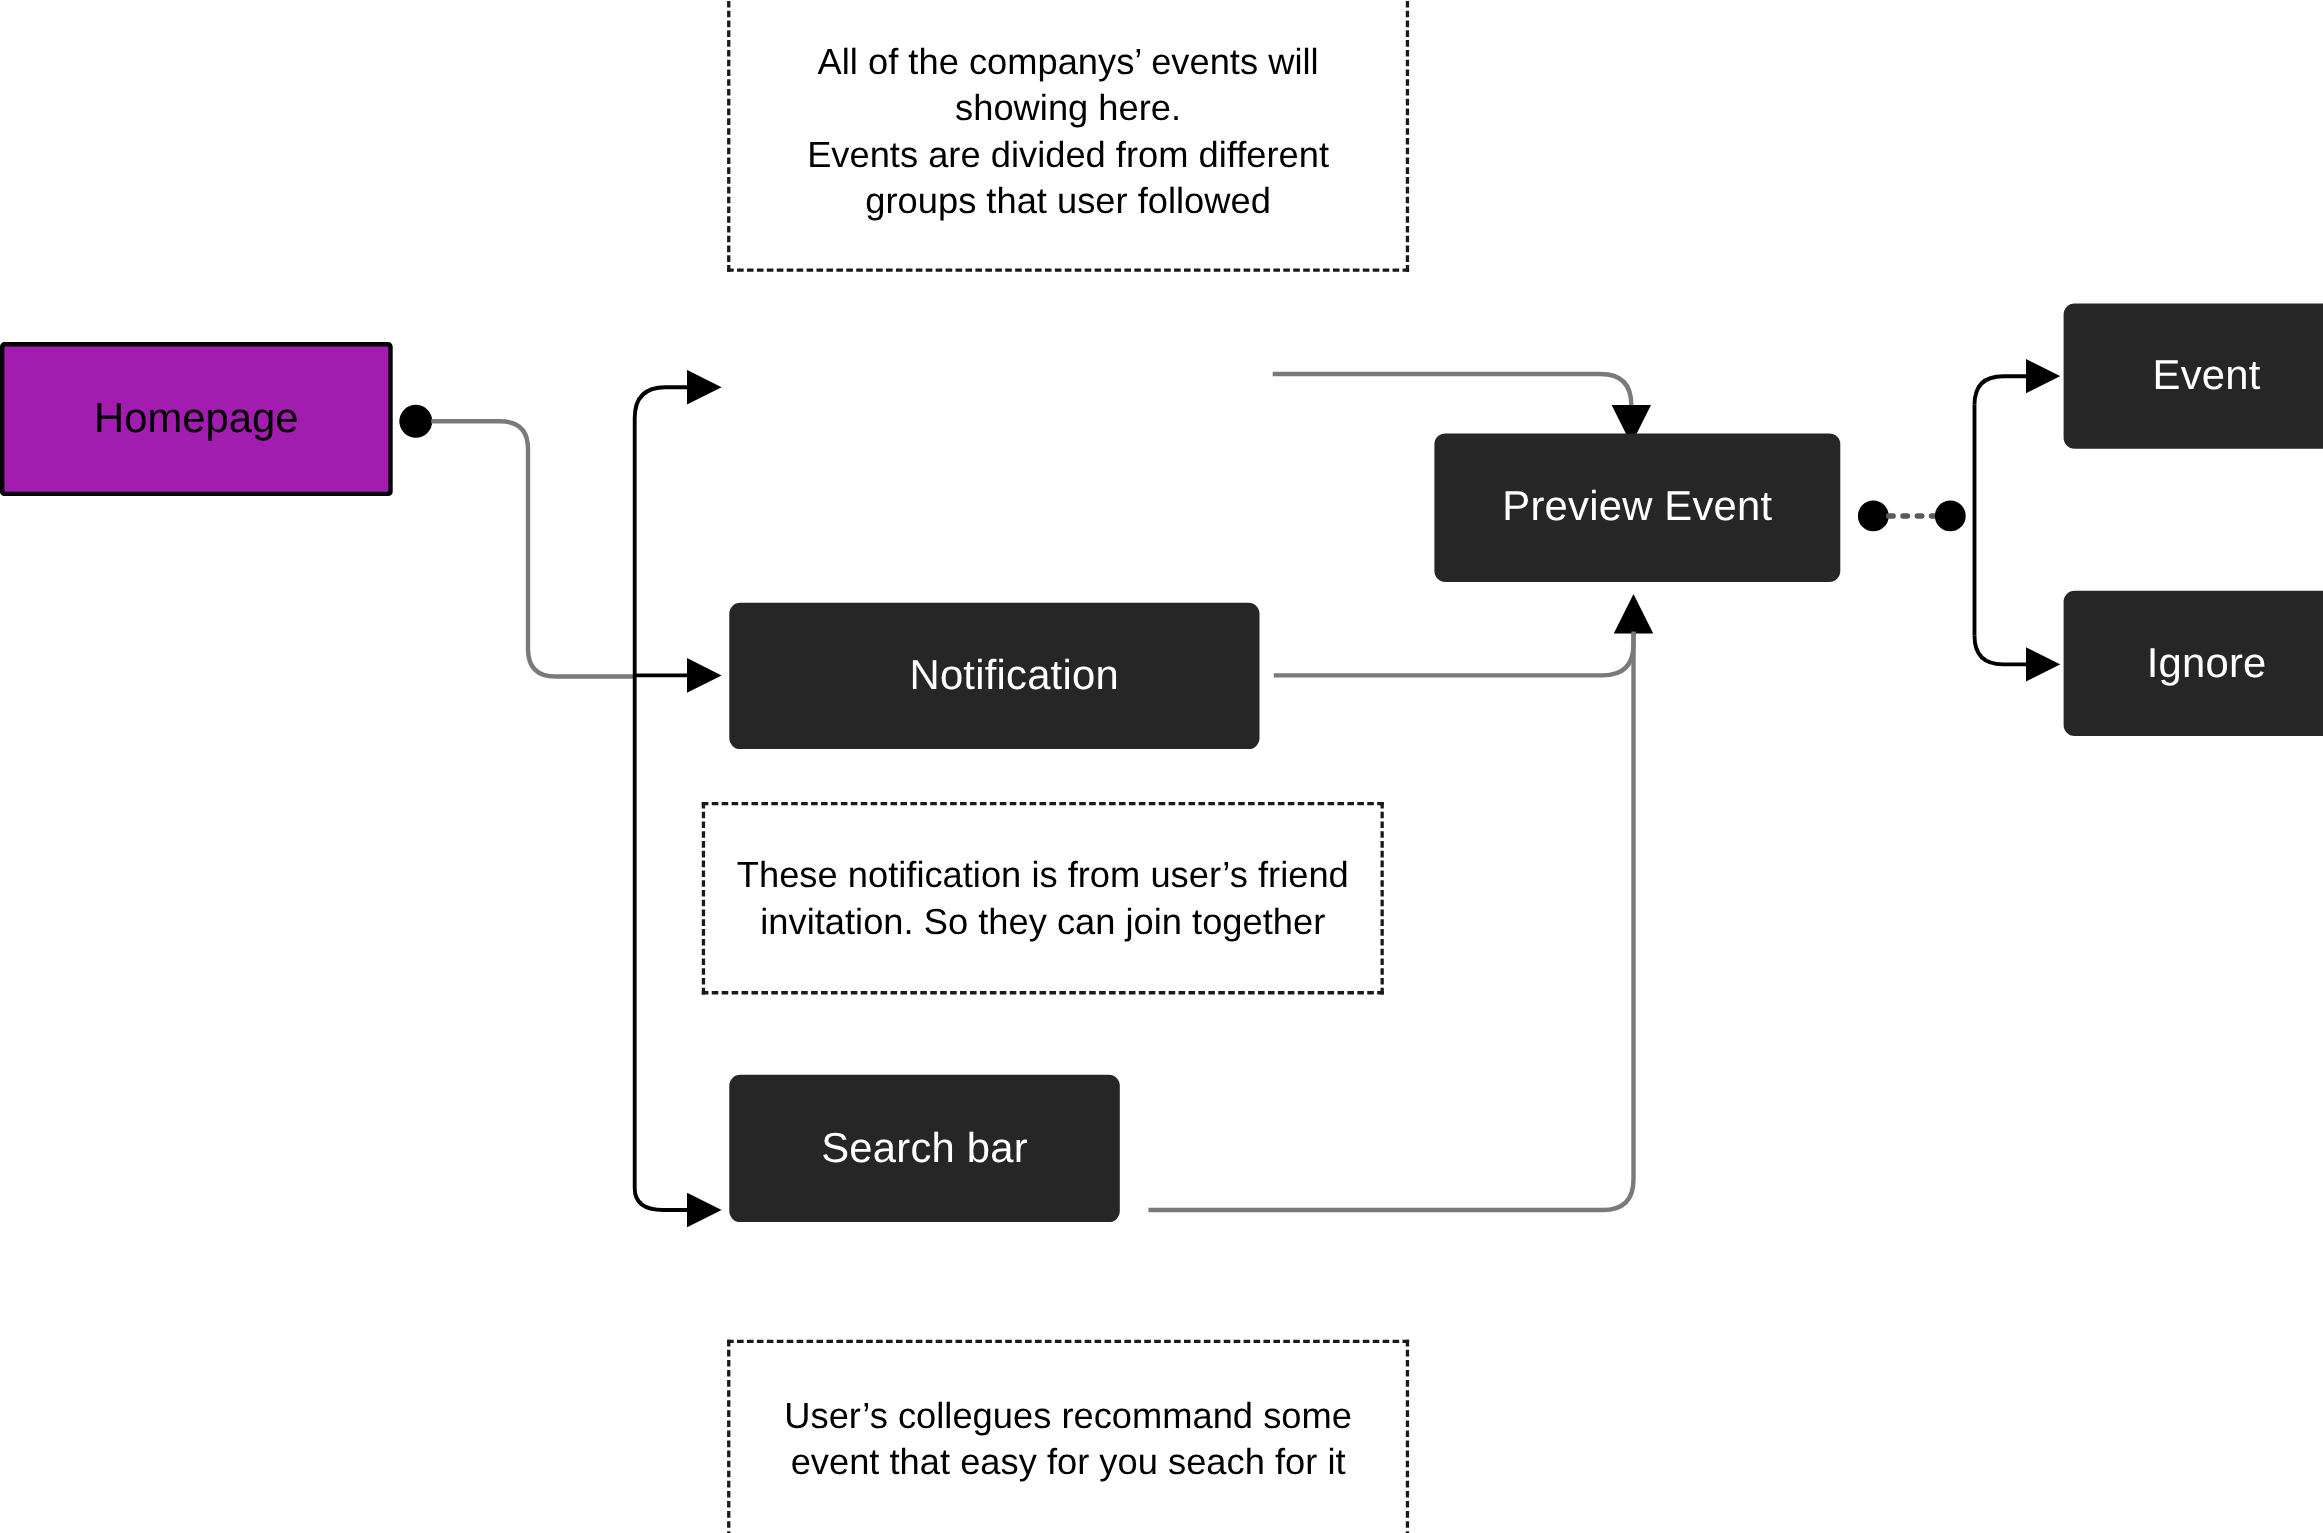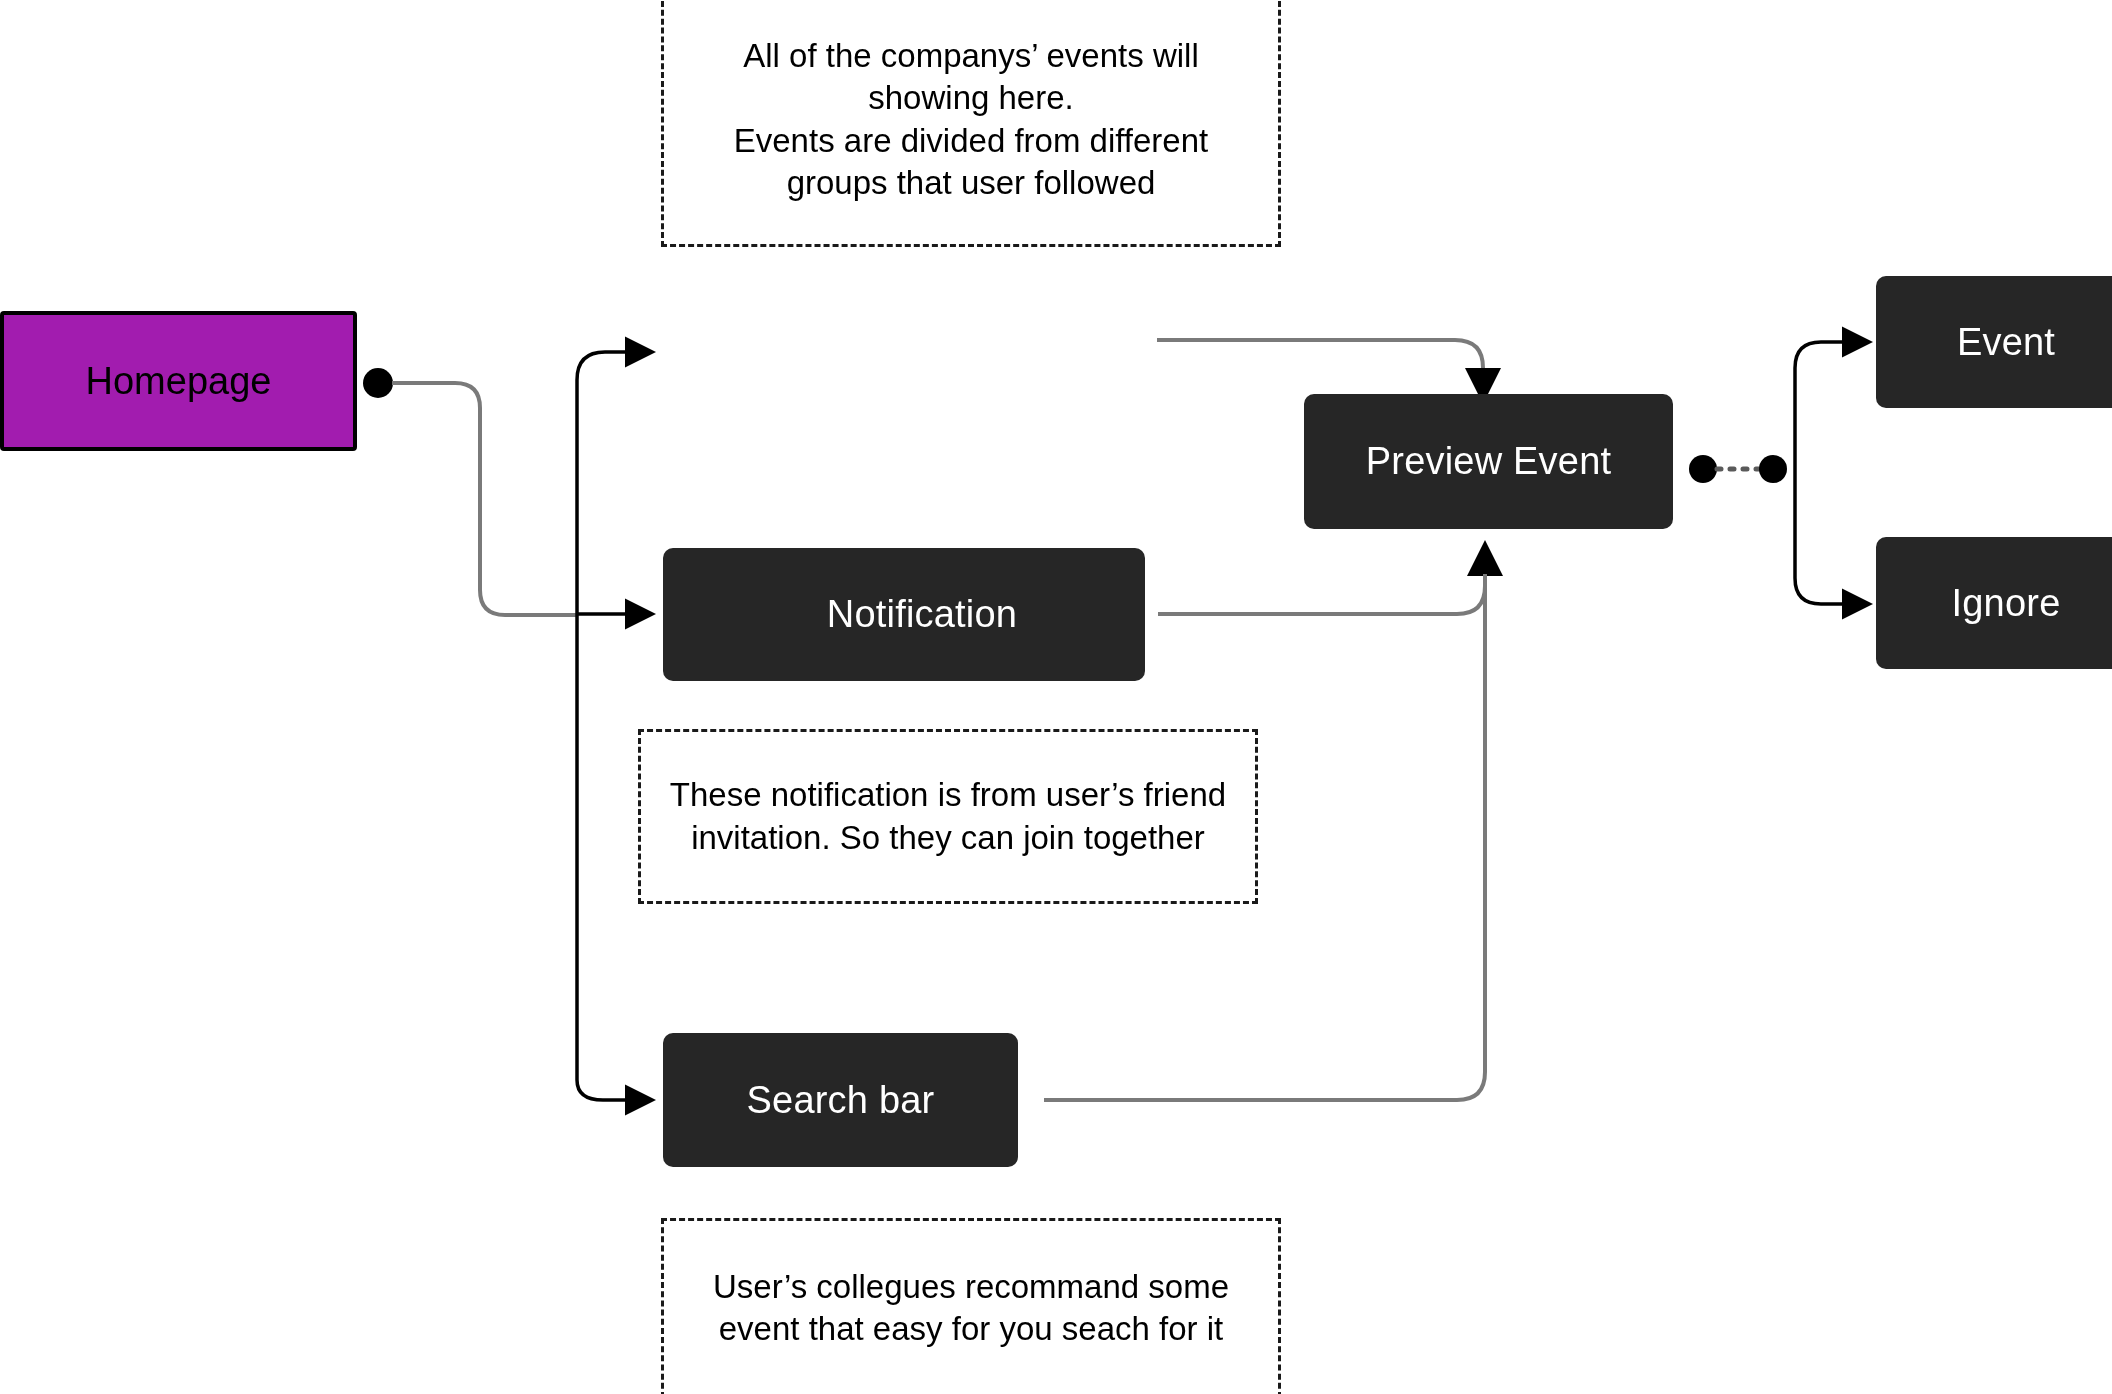--- a/index.html
+++ b/index.html
@@ -127,21 +127,21 @@
 
   <div class="node node-light" style="left:0px; top:311px; width:357px; height:140px;">
     <span>Homepage</span>
   </div>
 
 
   <div class="node node-dark" style="left:663px; top:548px; width:482px; height:133px;padding-left:36px;">
     <span>Notification</span>
   </div>
 
-  <div class="node node-dark" style="left:663px; top:1033px; width:355px; height:134px;">
+  <div class="node node-dark" style="left:663px; top:977px; width:355px; height:134px;">
     <span>Search bar</span>
   </div>
 
   <div class="node node-dark" style="left:1304px; top:394px; width:369px; height:135px;">
     <span>Preview Event</span>
   </div>
 
   <div class="node node-dark" style="left:1876px; top:276px; width:260px; height:132px;">
     <span>Event</span>
   </div>

